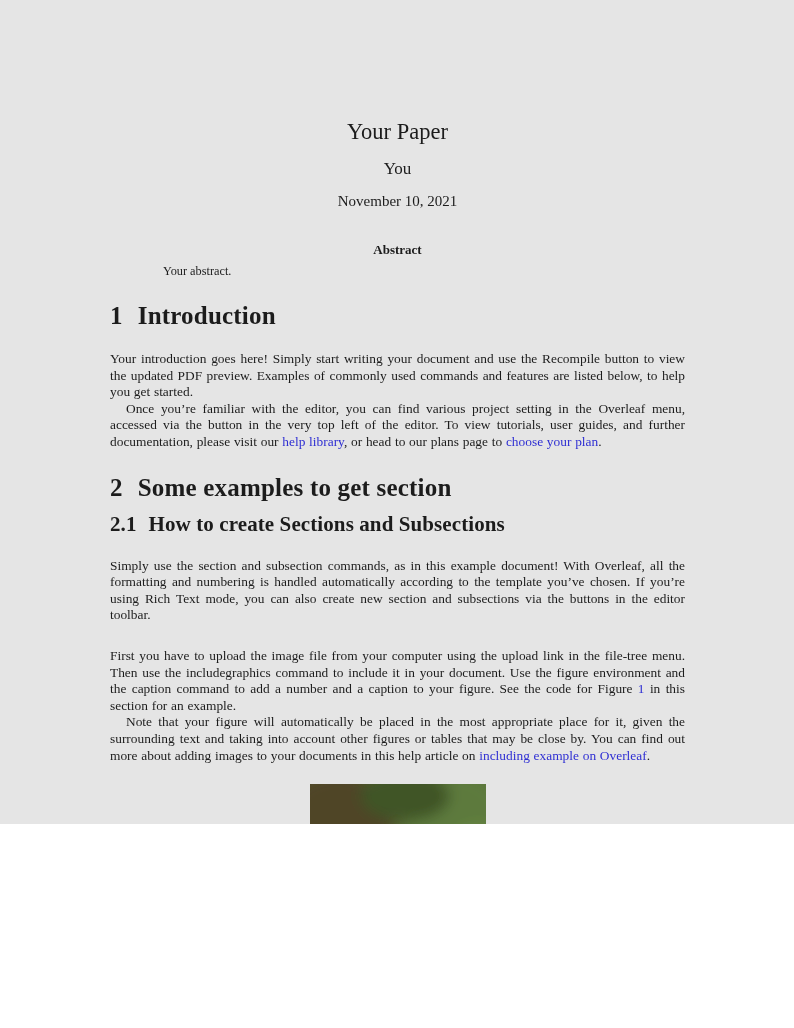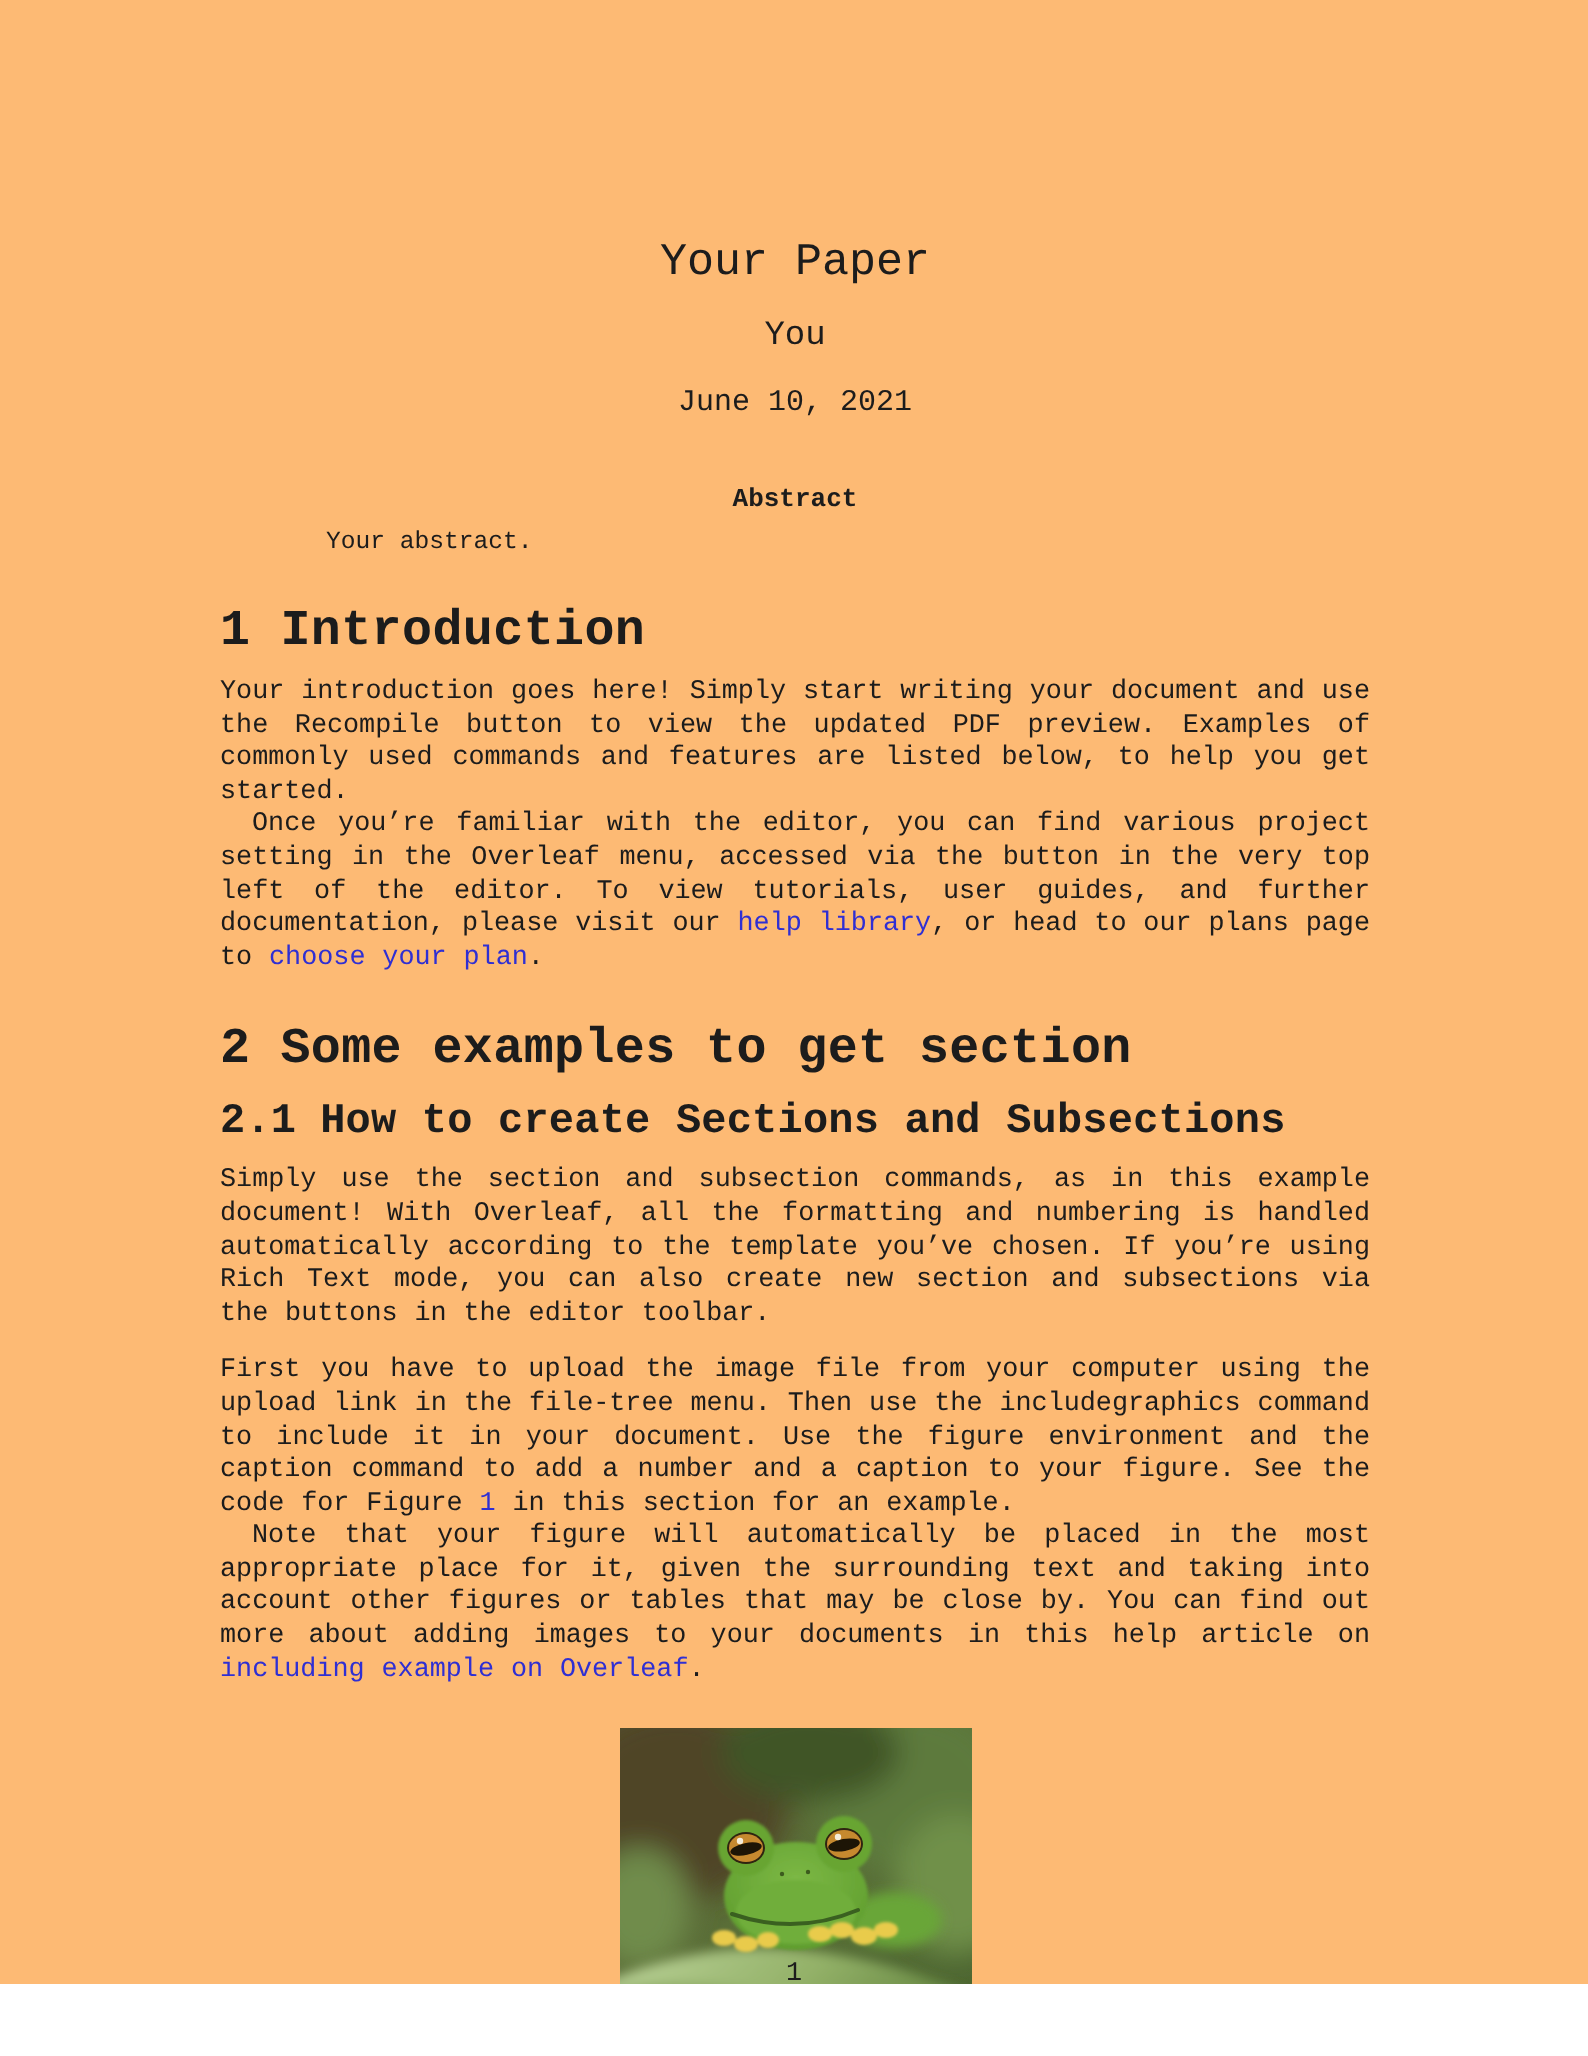--- a/index.html
+++ b/index.html
@@ -3,26 +3,26 @@
 <meta charset="utf-8">
 <style>
   html, body {
     margin: 0;
     padding: 0;
     background: #ffffff;
   }
   .sheet {
     position: relative;
     width: 794px;
-    height: 992px;
-    background: #fdba74;
+    height: 824px;
+    background: #e5e5e5;
     box-sizing: border-box;
     padding: 118px 109px 0 110px;
     overflow: hidden;
-    font-family: Liberation Mono, monospace;
+    font-family: Liberation Serif, serif;
     color: var(--text, #1c1c1c);
   }
   .doc-title {
     margin: 0;
     font-size: 22.5px;
     font-weight: 400;
     line-height: 27px;
     text-align: center;
   }
   .doc-author {
@@ -66,21 +66,21 @@
     letter-spacing: 0.1px;
   }
   h3.subsec .num { margin-right: 12px; }
   p.body-text {
     margin: 0;
     font-size: 13.4px;
     line-height: 16.6px;
     text-align: justify;
     word-spacing: 0.4px;
   }
-  p.after-heading { margin-top: 12px; }
+  p.after-heading { margin-top: 24px; }
   p.indent { text-indent: 16px; }
   a.link {
     color: var(--link, #2f2fd3);
     text-decoration: none;
     cursor: pointer;
   }
   .figure {
     margin: 20px 0 0 0;
     text-align: center;
   }
@@ -103,21 +103,21 @@
     font-size: 13.4px;
   }
 </style>
 </head>
 <body>
 
 <div class="sheet">
 
   <h1 class="doc-title">Your Paper</h1>
   <div class="doc-author">You</div>
-  <div class="doc-date">June 10, 2021</div>
+  <div class="doc-date">November 10, 2021</div>
 
   <div class="abstract-heading">Abstract</div>
   <p class="abstract-body">Your abstract.</p>
 
   <h2 class="sec"><span class="num">1</span><span>Introduction</span></h2>
 
   <p class="body-text after-heading">Your introduction goes here! Simply start writing your document and use the Recompile button to view the updated PDF preview. Examples of commonly used commands and features are listed below, to help you get started.</p>
 
   <p class="body-text indent"><span>Once you’re familiar with the editor, you can find various project setting in the Overleaf menu, accessed via the button in the very top left of the editor. To view tutorials, user guides, and further documentation, please visit our </span><a class="link">help library</a><span>, or head to our plans page to </span><a class="link">choose your plan</a><span>.</span></p>
 

